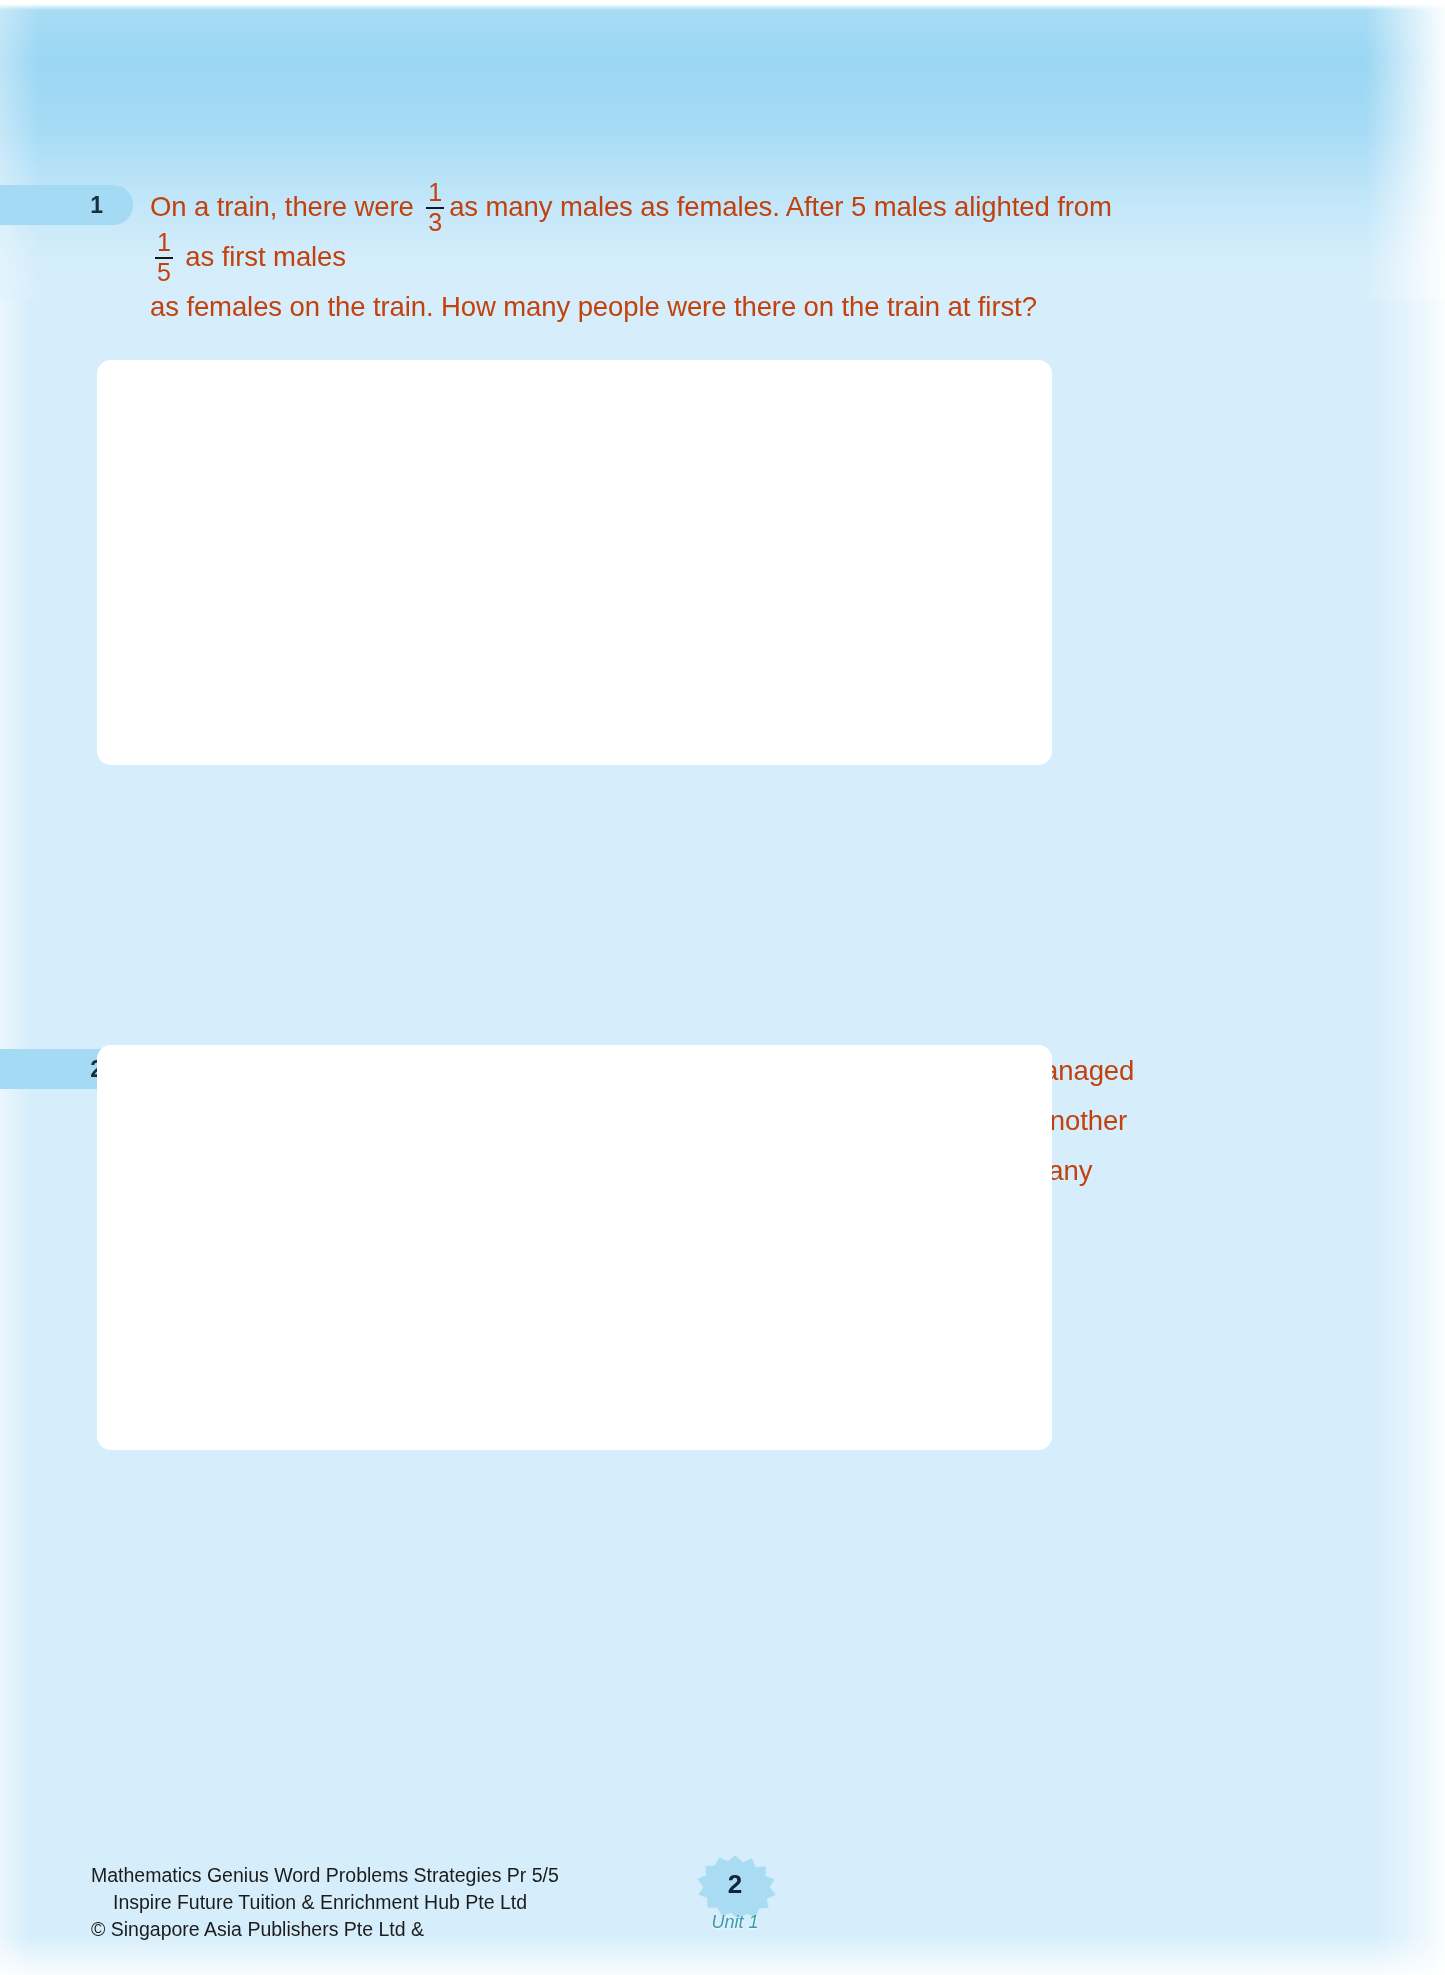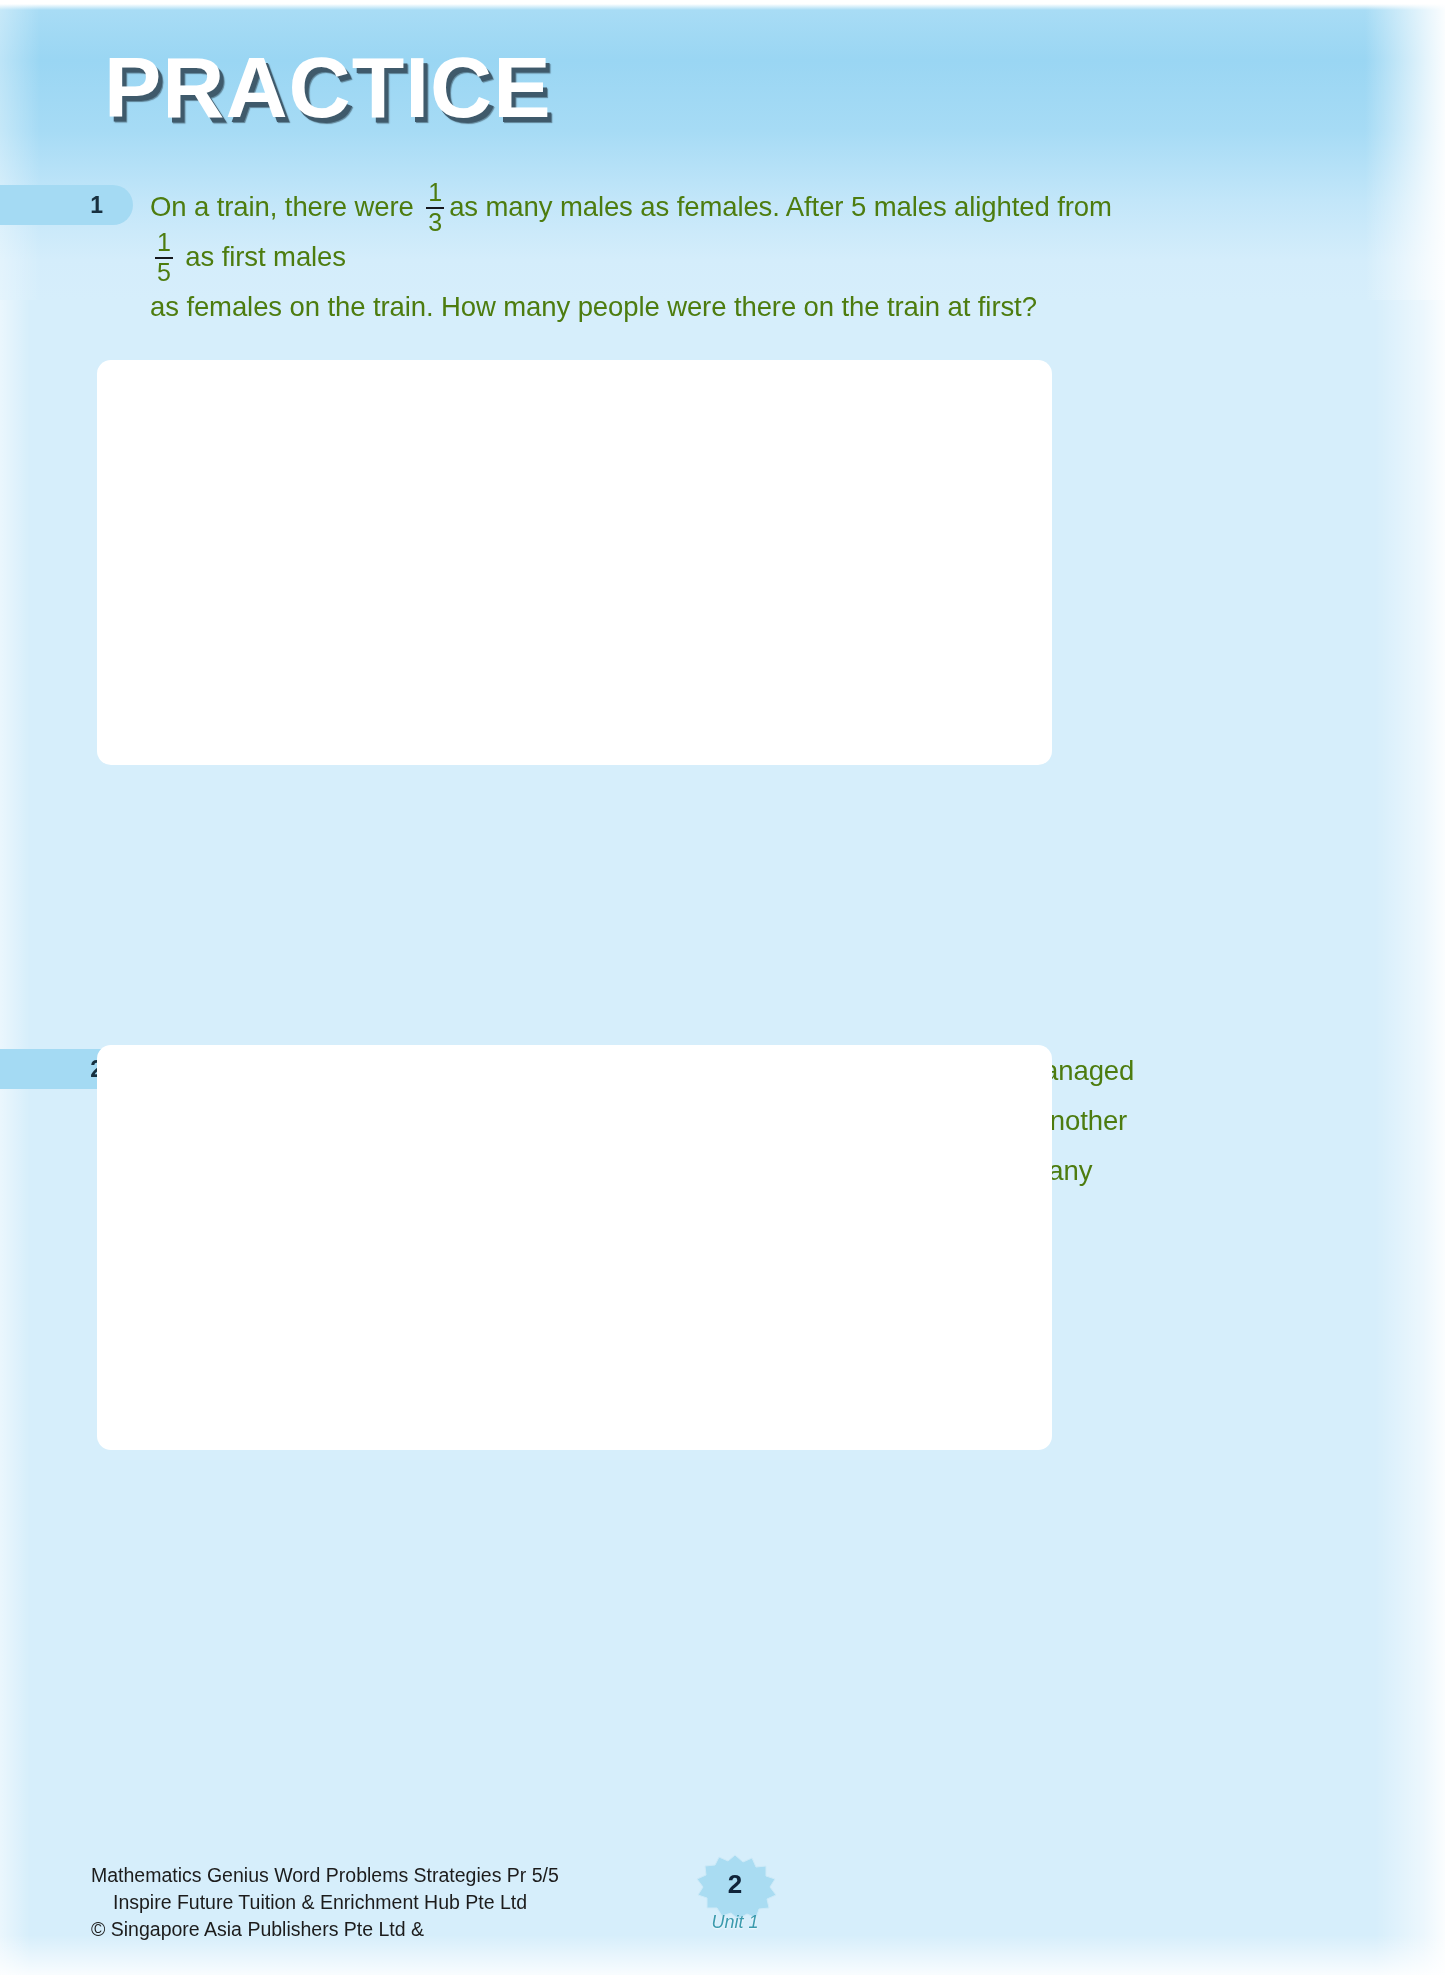--- a/index.html
+++ b/index.html
@@ -125,21 +125,21 @@
     padding-right: 30px;
     box-sizing: border-box;
     font-family: "Liberation Sans", sans-serif;
   }
 
   
   .qtext {
     position: absolute;
     left: 150px;
     width: 912px;
-    color: #4d7c0f;
+    color: #c2410c;
     font-size: 27.5px;
     line-height: 50px;
     font-family: "Liberation Sans", sans-serif;
     letter-spacing: -0.1px;
   }
   .qtext .line {
     white-space: nowrap;
     height: 50px;
     display: block;
   }
@@ -247,21 +247,20 @@
 
   <div class="header-band"></div>
   <div class="band-bloom-left"></div>
   <div class="band-bloom-right"></div>
 
   <div class="body-area"></div>
   <div class="body-left-fade"></div>
   <div class="body-right-fade"></div>
   <div class="body-bottom-fade"></div>
 
-  <div class="title">PRACTICE</div>
 
   <div class="qnum-pill" style="top:185px;">
     <span>1</span>
   </div>
   <div class="qtext" id="q1-text" style="top:182px;">
       <span class="line"><span>On a train, there were </span><span class="frac">
           <span class="num">1</span>
           <span class="bar"></span>
           <span class="den">3</span>
         </span><span>as many males as females. After 5 males alighted from</span></span>

